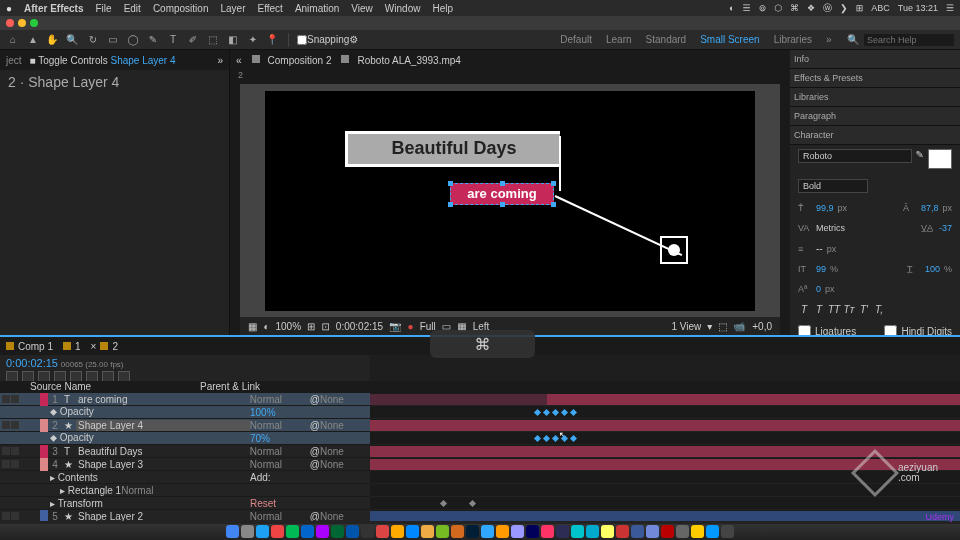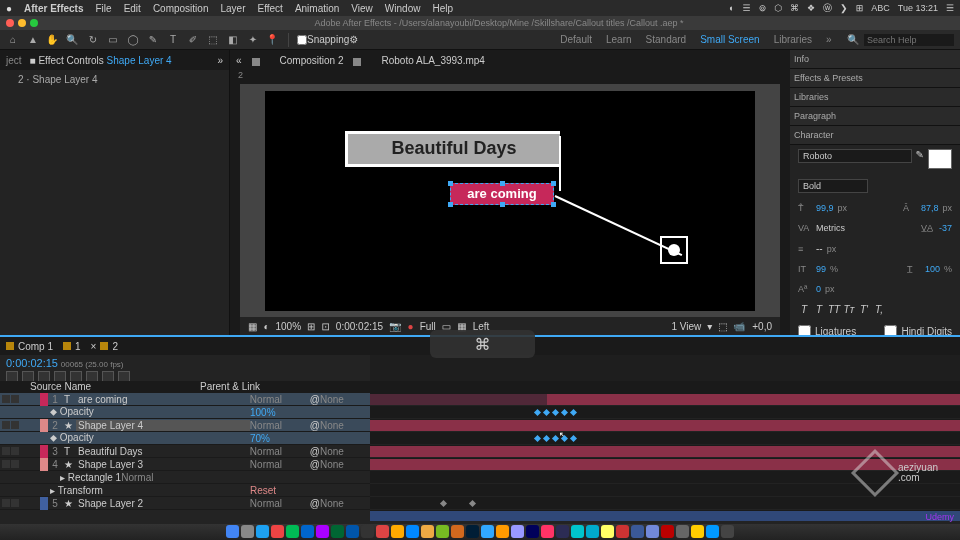--- a/index.html
+++ b/index.html
@@ -21,24 +21,24 @@
 .toolbar .snap input{width:10px;height:10px}
 .toolbar .ws{margin-left:auto;display:flex;gap:14px;font-size:9px}
 .toolbar .ws span{color:#888}
 .toolbar .ws .active{color:#3fa9f5}
 .toolbar .search{display:flex;align-items:center;gap:4px;margin-left:10px}
 .main{display:flex;height:285px}
 .proj{width:230px;background:#232323;border-right:1px solid #111}
 .proj .tabs{height:20px;background:#1a1a1a;display:flex;align-items:center;padding:0 6px;gap:8px;font-size:9px}
 .proj .tabs .tab{color:#888}
 .proj .tabs .layer{color:#3fa9f5}
-.proj .row{padding:4px 18px;font-size:10px;color:#aaa}
+.proj .row{padding:4px 8px;font-size:14px;color:#aaa}
 .center{flex:1;background:#1a1a1a;display:flex;flex-direction:column}
 .center .tabs{height:20px;display:flex;align-items:center;padding:0 6px;gap:10px;font-size:9px;background:#1a1a1a}
-.center .tabs .t{display:flex;align-items:flex-end;gap:20px;color:#888}
+.center .tabs .t{display:flex;align-items:flex-start;gap:8px;color:#888}
 .center .tabs .icon{width:8px;height:8px;background:#888}
 .center .sub{height:14px;padding:0 8px;font-size:9px;color:#888}
 .viewer{flex:1;display:flex;align-items:center;justify-content:center;background:#444;position:relative;margin:0 10px}
 .canvas{width:490px;height:220px;background:#000;position:relative}
 .box1{position:absolute;left:80px;top:40px;width:215px;height:36px;background:#aaa;border:3px solid #fff;border-right:none;display:flex;align-items:center;justify-content:center}
 .box1 span{font-size:18px;font-weight:bold;color:#222}
 .box2{position:absolute;left:185px;top:92px;width:104px;height:22px;background:#c6285a;display:flex;align-items:center;justify-content:center;border:1px dashed #3fa9f5}
 .box2 span{font-size:13px;font-weight:bold;color:#fff}
 .handle{position:absolute;width:5px;height:5px;background:#3fa9f5}
 .line1{position:absolute;left:294px;top:45px;width:2px;height:55px;background:#fff}
@@ -141,21 +141,20 @@
     <span>☰</span>
   </div>
 </div>
 
 <div class="titlebar">
   <div class="traffic">
       <span class="red"></span>
       <span class="yellow"></span>
       <span class="green"></span>
     </div>
-  <div class="path">Adobe After Effects - /Users/alanayoubi/Desktop/Mine /Skillshare/Callout titles /Callout .aep *</div>
 </div>
 
 <div class="toolbar">
   <span class="tool">⌂</span>
   <span class="tool">▲</span>
   <span class="tool">✋</span>
   <span class="tool">🔍</span>
   <span class="tool">↻</span>
   <span class="tool">▭</span>
   <span class="tool">◯</span>
@@ -183,21 +182,21 @@
   <div class="search">
       <span>🔍</span>
       <input style="background: rgb(26, 26, 26); border: none; width: 90px; font-size: 9px; color: rgb(136, 136, 136); padding: 1px 3px;" placeholder="Search Help">
     </div>
 </div>
 
 <div class="main">
   <div class="proj">
     <div class="tabs">
       <span class="tab">ject</span>
-      <span>■ <span>Effect Controls</span> <span class="layer">Shape Layer 4</span></span>
+      <span>■ <span>Toggle Controls</span> <span class="layer">Shape Layer 4</span></span>
       <span style="margin-left:auto">»</span>
     </div>
     <div class="row">2 · Shape Layer 4</div>
   </div>
 
   <div class="center">
     <div class="tabs">
       <span>«</span>
       <span class="t">
           <span class="icon"></span>
@@ -408,20 +407,24 @@
             <span></span>
             <span></span>
           </div>
           <div class="color c-pink"></div>
           <span class="num">4</span>
           <span class="ico">★</span>
           <span class="name">Shape Layer 3</span>
           <span class="mode">Normal</span>
           <span>@</span>
           <span class="parent">None</span>
+        </div>
+      <div class="lrow sub">
+          <span style="padding-left:30px">▸ <span>Contents</span></span>
+          <span style="margin-left:auto;width:120px">Add:</span>
         </div>
       <div class="lrow sub">
           <span style="padding-left:40px">▸ <span>Rectangle 1</span></span>
           <span class="mode">Normal</span>
         </div>
       <div class="lrow sub">
           <span style="padding-left:30px">▸ <span>Transform</span></span>
           <span style="margin-left:auto;width:120px" class="valr">Reset</span>
         </div>
       <div class="lrow">

